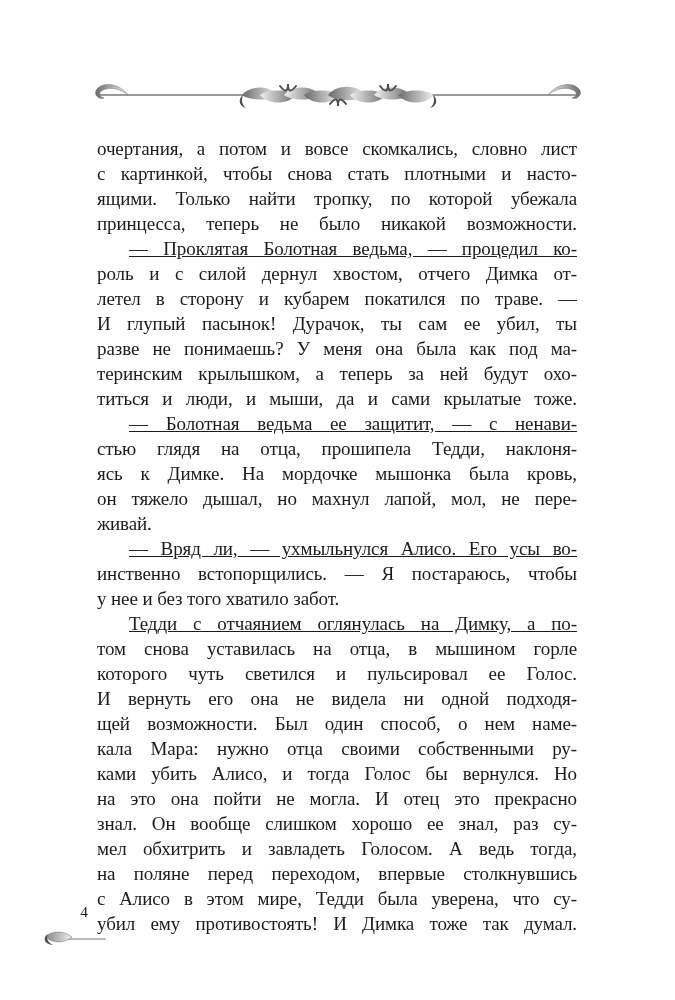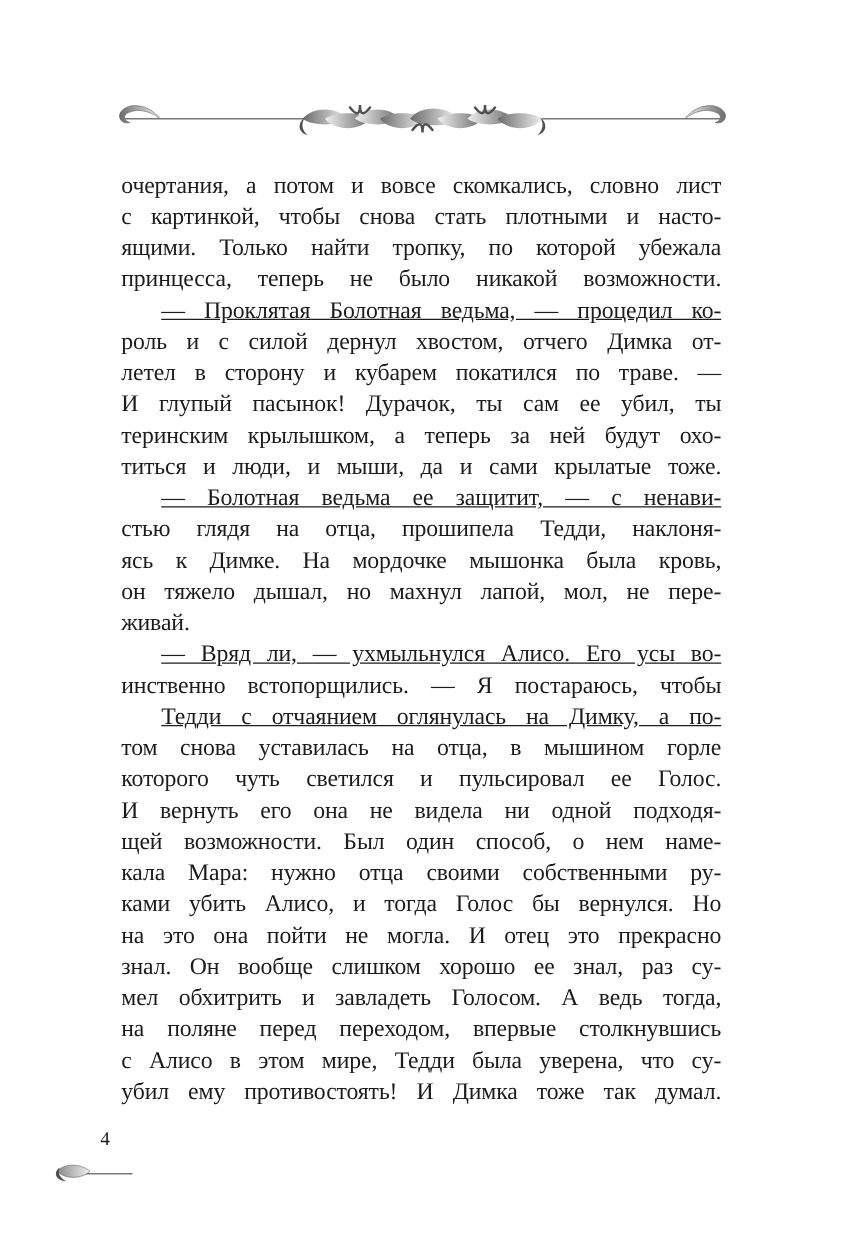--- a/index.html
+++ b/index.html
@@ -103,29 +103,31 @@
 
   <div class="text-block">
       <div class="line">очертания, а потом и вовсе скомкались, словно лист</div>
       <div class="line">с картинкой, чтобы снова стать плотными и насто-</div>
       <div class="line">ящими. Только найти тропку, по которой убежала</div>
       <div class="line">принцесса, теперь не было никакой возможности.</div>
       <div class="line indent">— Проклятая Болотная ведьма, — процедил ко-</div>
       <div class="line">роль и с силой дернул хвостом, отчего Димка от-</div>
       <div class="line">летел в сторону и кубарем покатился по траве. —</div>
       <div class="line">И глупый пасынок! Дурачок, ты сам ее убил, ты</div>
+      <div class="line">разве не понимаешь? У меня она была как под ма-</div>
       <div class="line">теринским крылышком, а теперь за ней будут охо-</div>
       <div class="line">титься и люди, и мыши, да и сами крылатые тоже.</div>
       <div class="line indent">— Болотная ведьма ее защитит, — с ненави-</div>
       <div class="line">стью глядя на отца, прошипела Тедди, наклоня-</div>
       <div class="line">ясь к Димке. На мордочке мышонка была кровь,</div>
       <div class="line">он тяжело дышал, но махнул лапой, мол, не пере-</div>
       <div class="line short">живай.</div>
       <div class="line indent">— Вряд ли, — ухмыльнулся Алисо. Его усы во-</div>
       <div class="line">инственно встопорщились. — Я постараюсь, чтобы</div>
+      <div class="line short">у нее и без того хватило забот.</div>
       <div class="line indent">Тедди с отчаянием оглянулась на Димку, а по-</div>
       <div class="line">том снова уставилась на отца, в мышином горле</div>
       <div class="line">которого чуть светился и пульсировал ее Голос.</div>
       <div class="line">И вернуть его она не видела ни одной подходя-</div>
       <div class="line">щей возможности. Был один способ, о нем наме-</div>
       <div class="line">кала Мара: нужно отца своими собственными ру-</div>
       <div class="line">ками убить Алисо, и тогда Голос бы вернулся. Но</div>
       <div class="line">на это она пойти не могла. И отец это прекрасно</div>
       <div class="line">знал. Он вообще слишком хорошо ее знал, раз су-</div>
       <div class="line">мел обхитрить и завладеть Голосом. А ведь тогда,</div>

